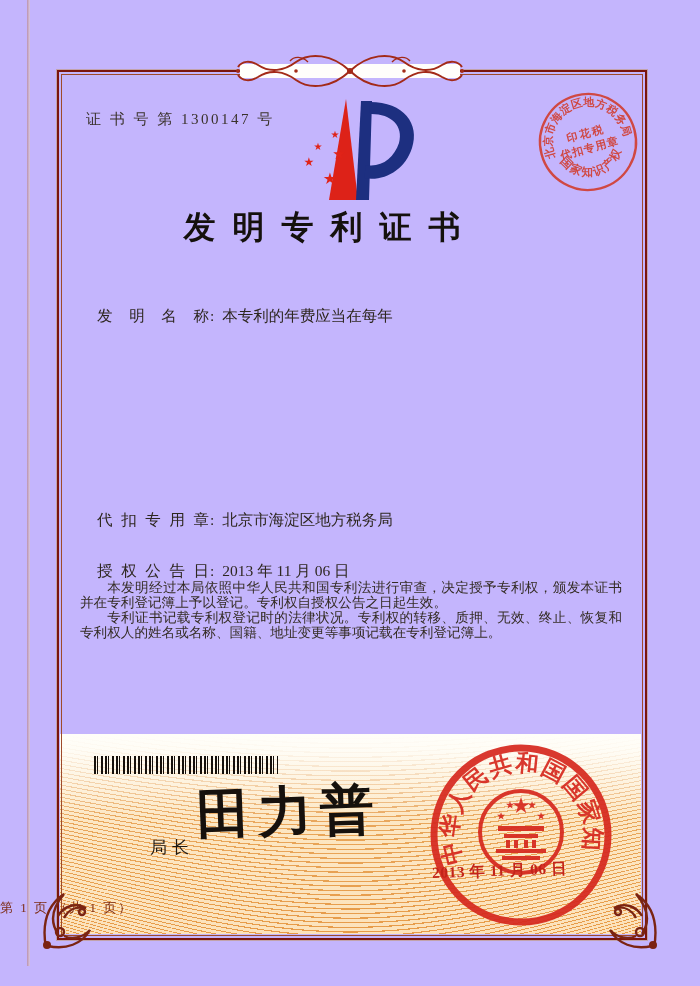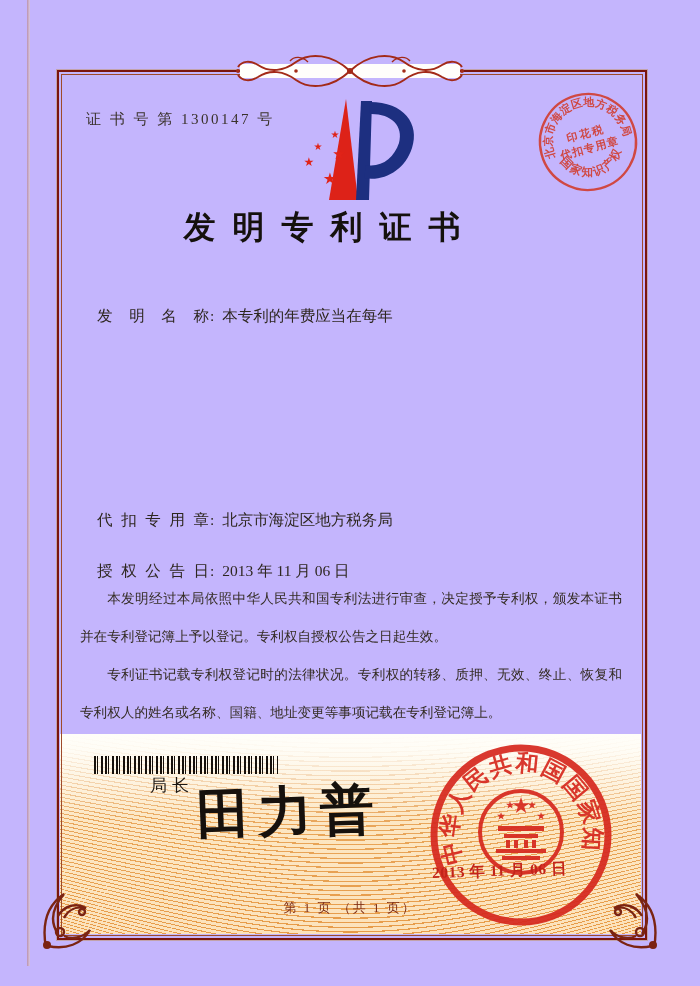--- a/index.html
+++ b/index.html
@@ -40,51 +40,51 @@
 
   
   .field-row{left:97px;height:27px;font-size:15.5px;color:#2e2720;white-space:nowrap;}
   .field-label{display:inline-block;width:112px;text-align:justify;text-align-last:justify;
     vertical-align:baseline;margin-top:10px;}
   .field-colon{display:inline-block;margin:0 8px 0 1px;}
   #field-0{top:296px}#field-1{top:347px}#field-2{top:398px}
   #field-3{top:449px}#field-4{top:500px}#field-5{top:551px}
 
   
-  #body-text{left:80px;top:580px;width:542px;font-size:13.6px;line-height:38px;
+  #body-text{left:80px;top:580px;width:542px;font-size:13.6px;line-height:15px;
     color:#342c24;text-align:justify;}
   #body-text p{margin:0;text-indent:2em;}
 
   
   #guilloche{left:60px;top:734px;width:581px;height:200px;
     background:
       linear-gradient(180deg,#fffef9 0%,rgba(255,254,249,.92) 8%,rgba(255,254,249,0) 42%),
       repeating-radial-gradient(ellipse 160% 110% at 50% 155%,
         rgba(222,132,40,.60) 0px,rgba(222,132,40,.60) 1.4px,
         rgba(253,233,200,.85) 1.4px,rgba(253,233,200,.85) 5.4px),
       linear-gradient(180deg,#fdf3e1 0%,#f9d9a6 45%,#f4bc76 100%);}
 
   
   #barcode{left:94px;top:756px;width:184px;height:18px;background:
     repeating-linear-gradient(90deg,#16100b 0 2px,rgba(0,0,0,0) 2px 3px,
       #16100b 3px 4px,rgba(0,0,0,0) 4px 7px,#16100b 7px 9px,rgba(0,0,0,0) 9px 11px);}
 
   
-  #signer-title{left:150px;top:774px;font-size:17px;letter-spacing:5px;color:#1d1712;}
+  #signer-title{left:150px;top:836px;font-size:17px;letter-spacing:5px;color:#1d1712;}
   #signer-signature{left:196px;top:776px;font-size:54px;font-weight:700;letter-spacing:8px;
     color:#16110d;transform:rotate(-2deg);font-family:"Liberation Serif","DejaVu Serif",serif;}
 
   
   #grant-seal{left:426px;top:740px;width:190px;height:190px;opacity:.92;}
   #grant-seal text{fill:#d6281e;font-weight:bold;font-family:"Liberation Serif","DejaVu Serif",serif;}
   #seal-date{left:432px;top:860px;width:176px;font-size:15.5px;font-weight:700;color:#c3241a;
     letter-spacing:.5px;transform:rotate(-2deg);white-space:nowrap;}
 
   
-  #footer{left:0;top:899px;width:700px;text-align:center;font-size:13px;
+  #footer{left:0;top:899px;width:700px;font-size:13px;
     letter-spacing:2px;color:#7d2d16;}
 </style>
 </head>
 <body>
 
 <div id="page">
 
   <div id="page-edge" class="abs"></div>
 
   <div id="guilloche" class="abs"></div>

